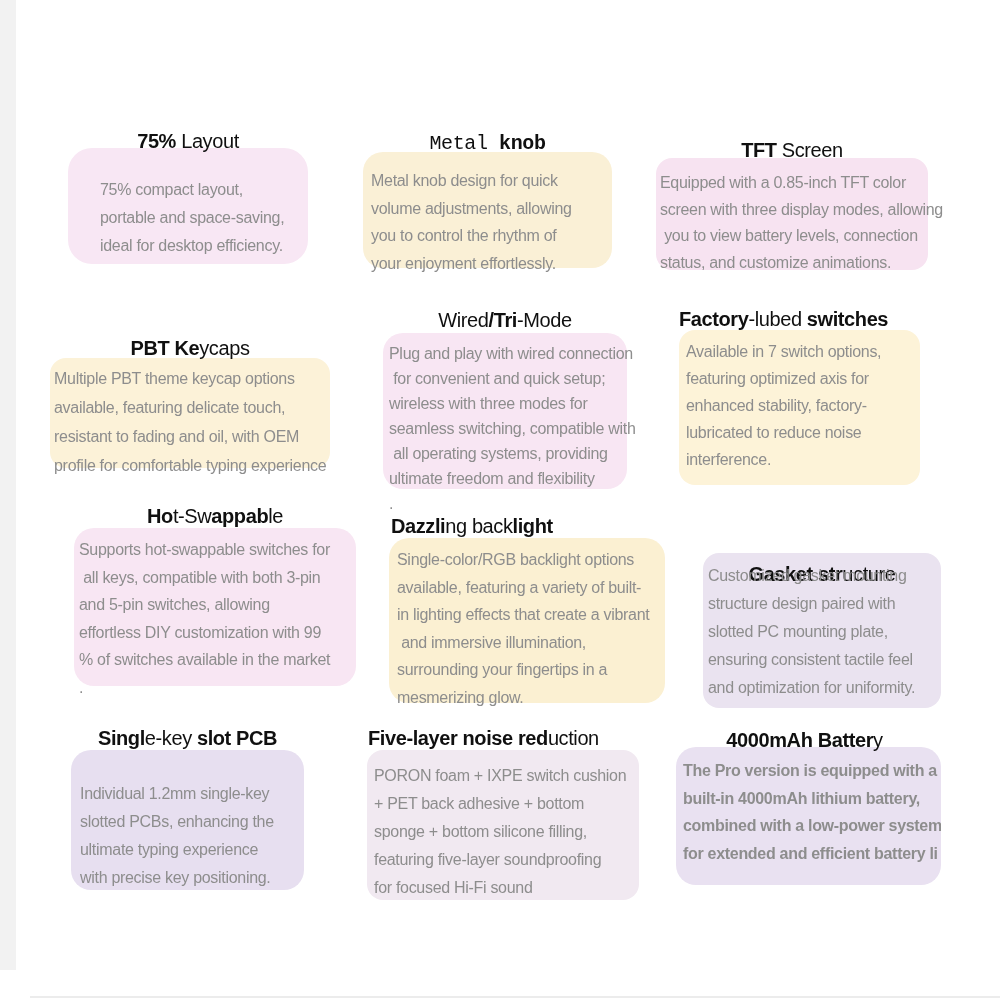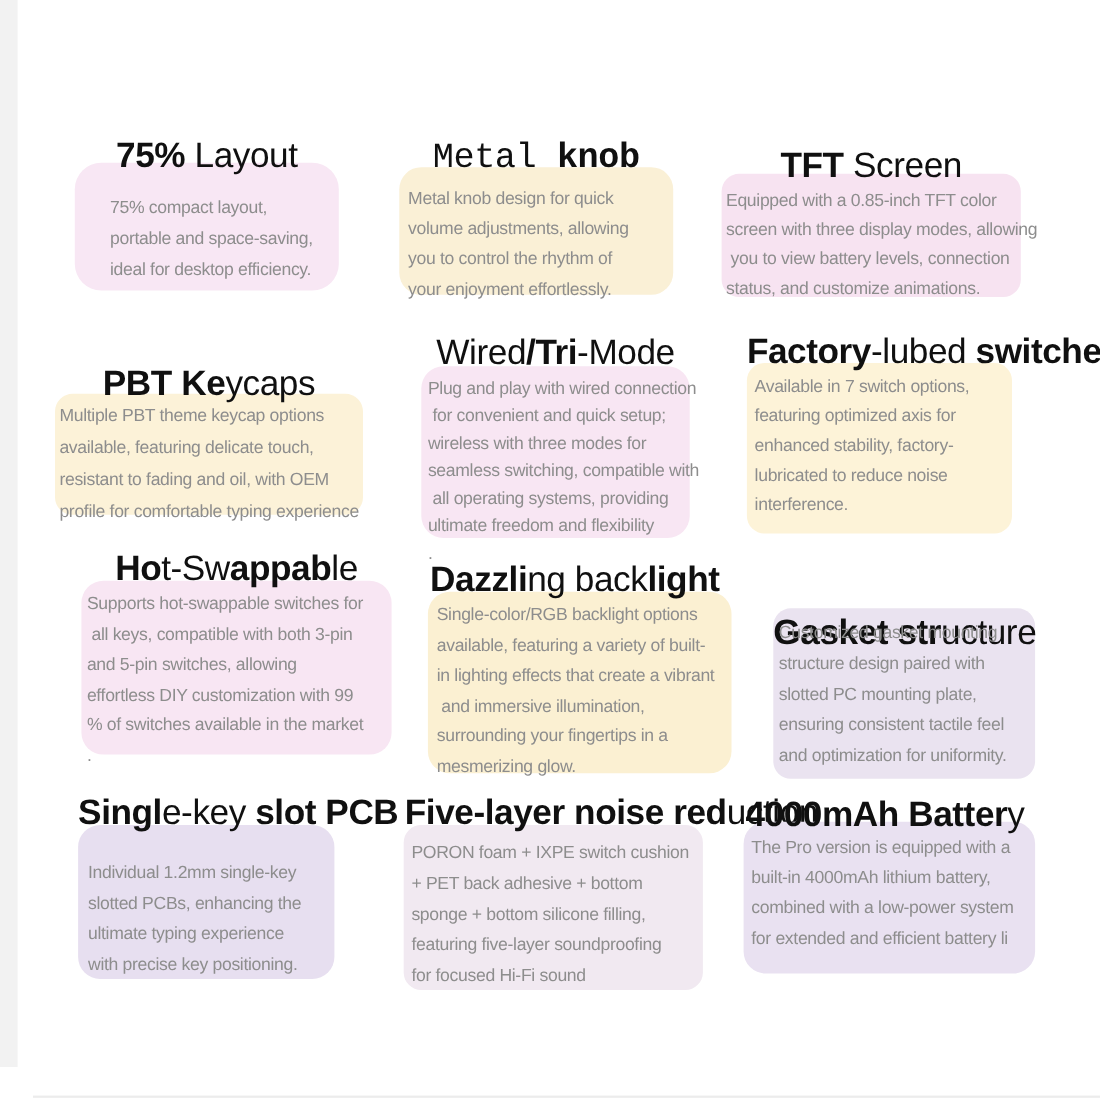--- a/index.html
+++ b/index.html
@@ -4,21 +4,21 @@
 <style>
   html,body{margin:0;padding:0;background:#fff;}
   #page{
     position:relative;width:1000px;height:1000px;background:#ffffff;
     font-family:"Liberation Sans", sans-serif;overflow:hidden;
   }
   .edge-strip{position:absolute;left:0;top:0;width:16px;height:970px;}
   .bottom-line{position:absolute;left:30px;top:996px;width:970px;height:2px;}
   .card .bg{position:absolute;border-radius:20px;}
   .card .title{
-    position:absolute;margin:0;font-size:32px;line-height:30px;color:#101010;
+    position:absolute;margin:0;font-size:20px;line-height:30px;color:#101010;
     letter-spacing:-0.4px;white-space:nowrap;font-weight:400;
   }
   .card .title .seg-b{font-weight:700;}
   .card .body{
     position:absolute;margin:0;font-size:16px;color:#8d8d8d;
     letter-spacing:-0.3px;white-space:pre;
   }
   .t-center{text-align:center;}
   
   .c1 .bg{left:68px;top:148px;width:240px;height:116px;border-radius:24px;}
@@ -60,21 +60,21 @@
   .c10 .bg{left:71px;top:750px;width:233px;height:140px;}
   .c10 .title{left:71px;top:723px;width:233px;}
   .c10 .body{left:80px;top:780px;line-height:28px;}
   
   .c11 .bg{left:367px;top:750px;width:272px;height:150px;border-radius:16px;}
   .c11 .title{left:368px;top:723px;}
   .c11 .body{left:374px;top:762px;line-height:28px;}
   
   .c12 .bg{left:676px;top:747px;width:265px;height:138px;overflow:hidden;}
   .c12 .title{left:676px;top:725px;width:257px;}
-  .c12 .body{left:7px;top:10px;line-height:27.5px;}
+  .c12 .body{left:7px;top:10px;line-height:27.5px;font-weight:bold;}
 </style>
 </head>
 <body>
 
 <div id="page">
   <div class="edge-strip" style="background: rgb(242, 242, 242);"></div>
   <div class="bottom-line" style="background: rgb(236, 236, 236);"></div>
 
   <section class="card c1">
     <div class="bg" style="background: rgb(248, 231, 244);"></div>

